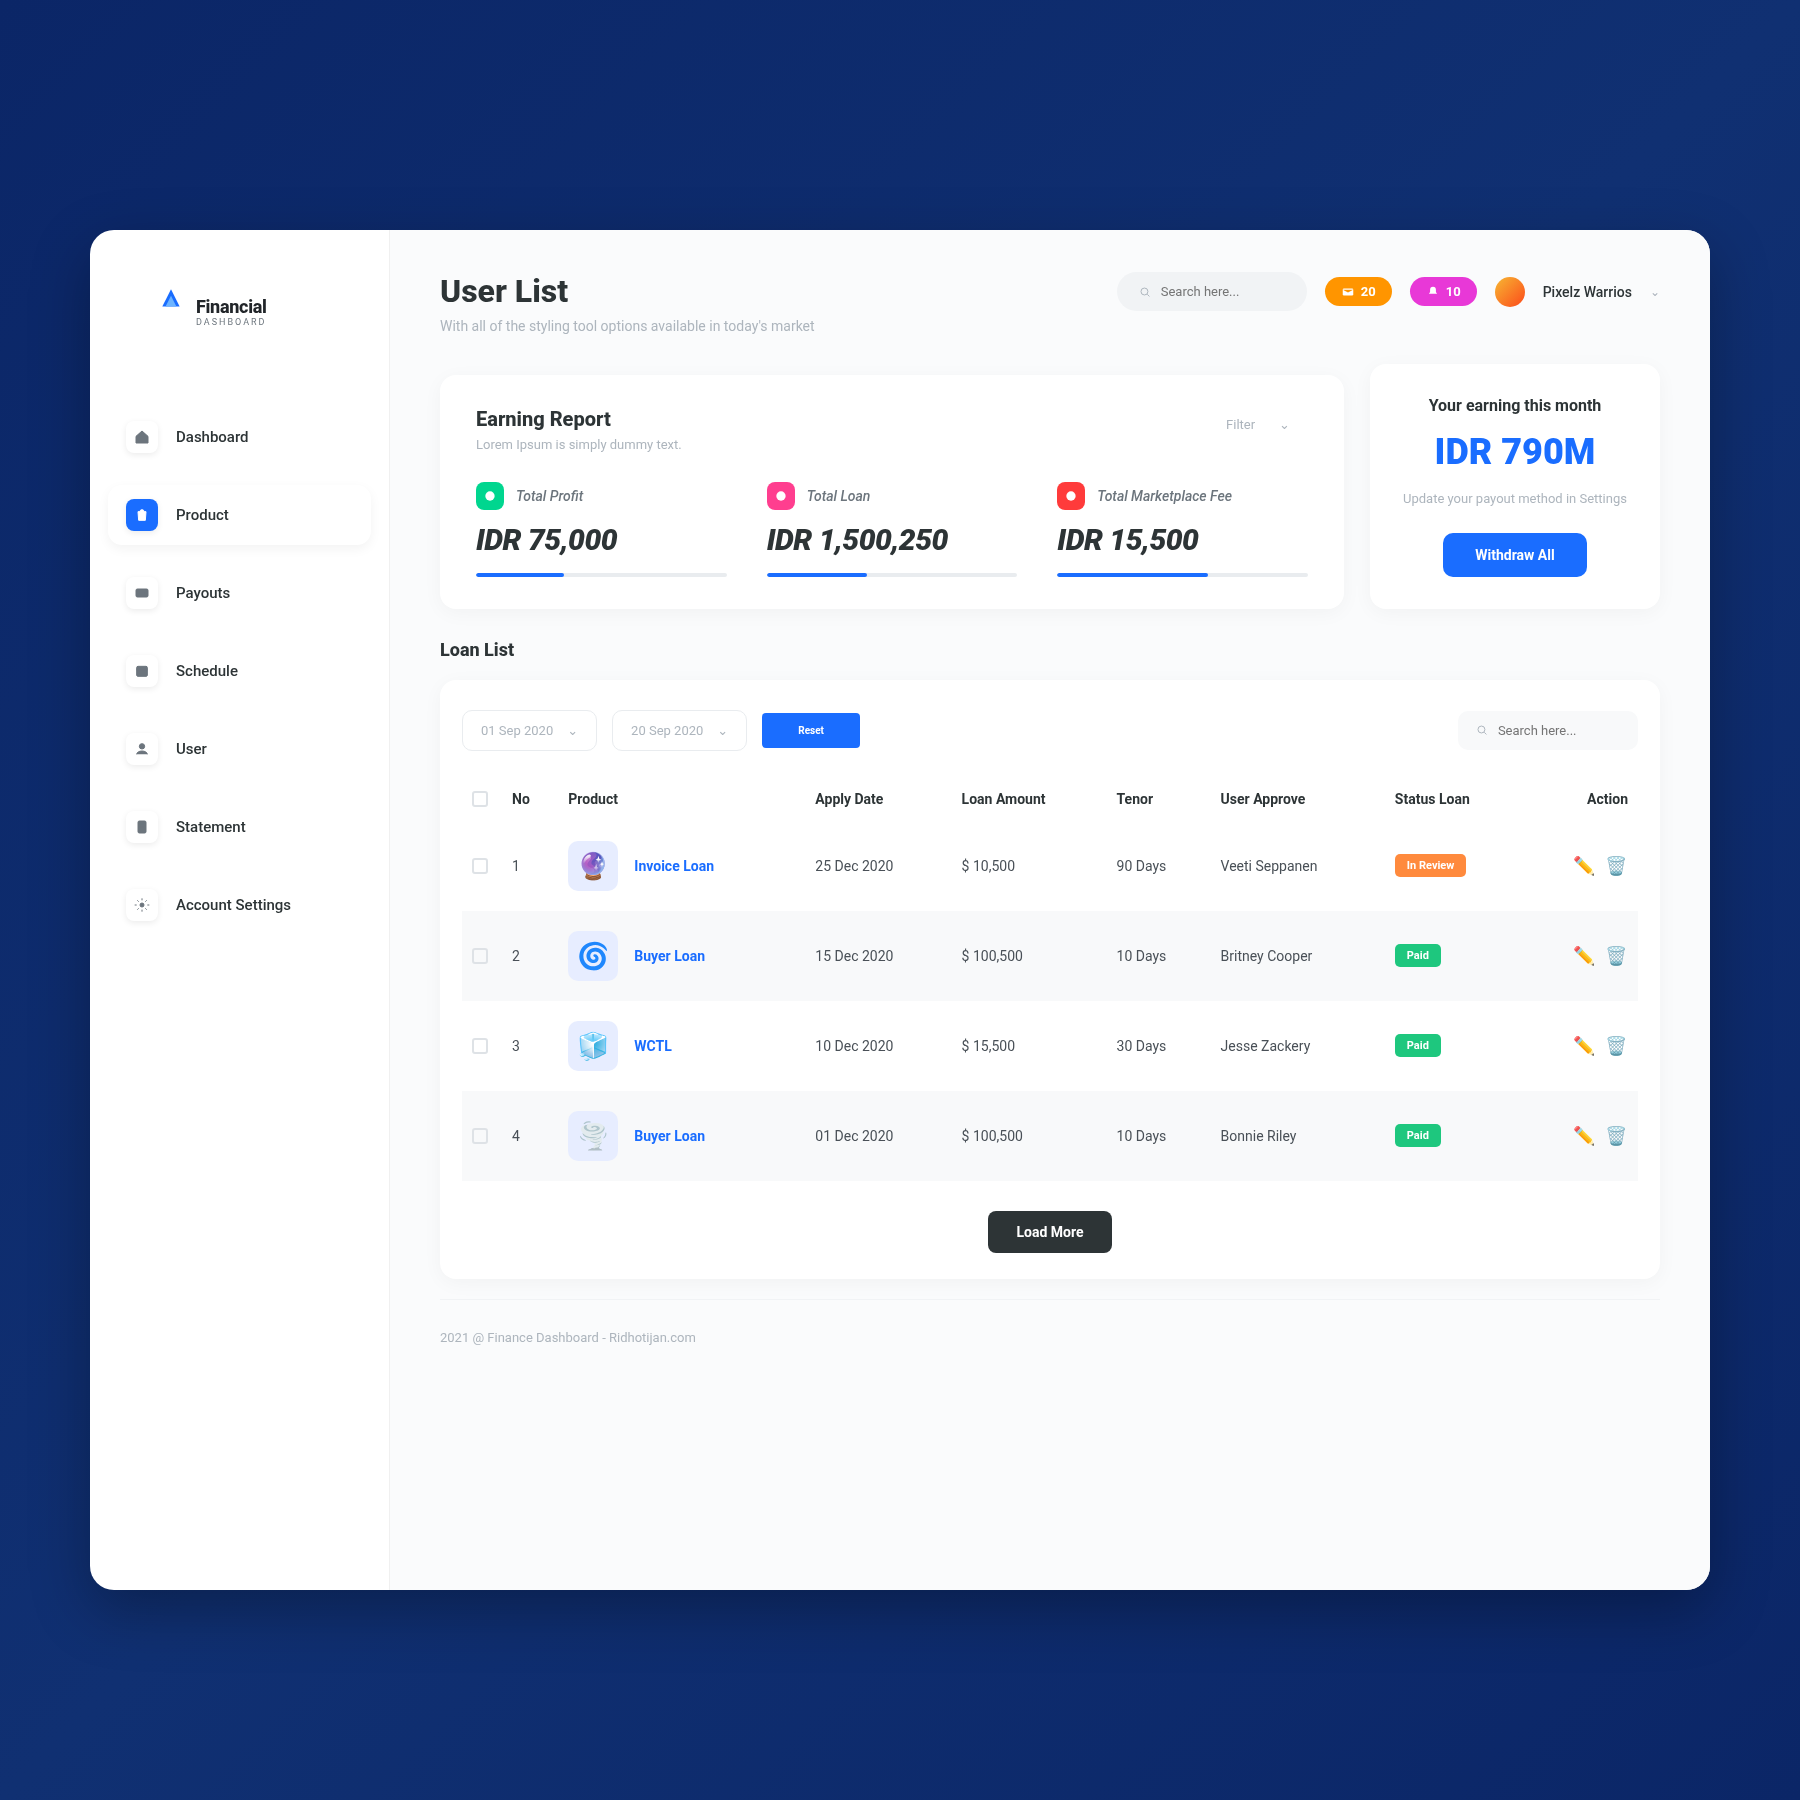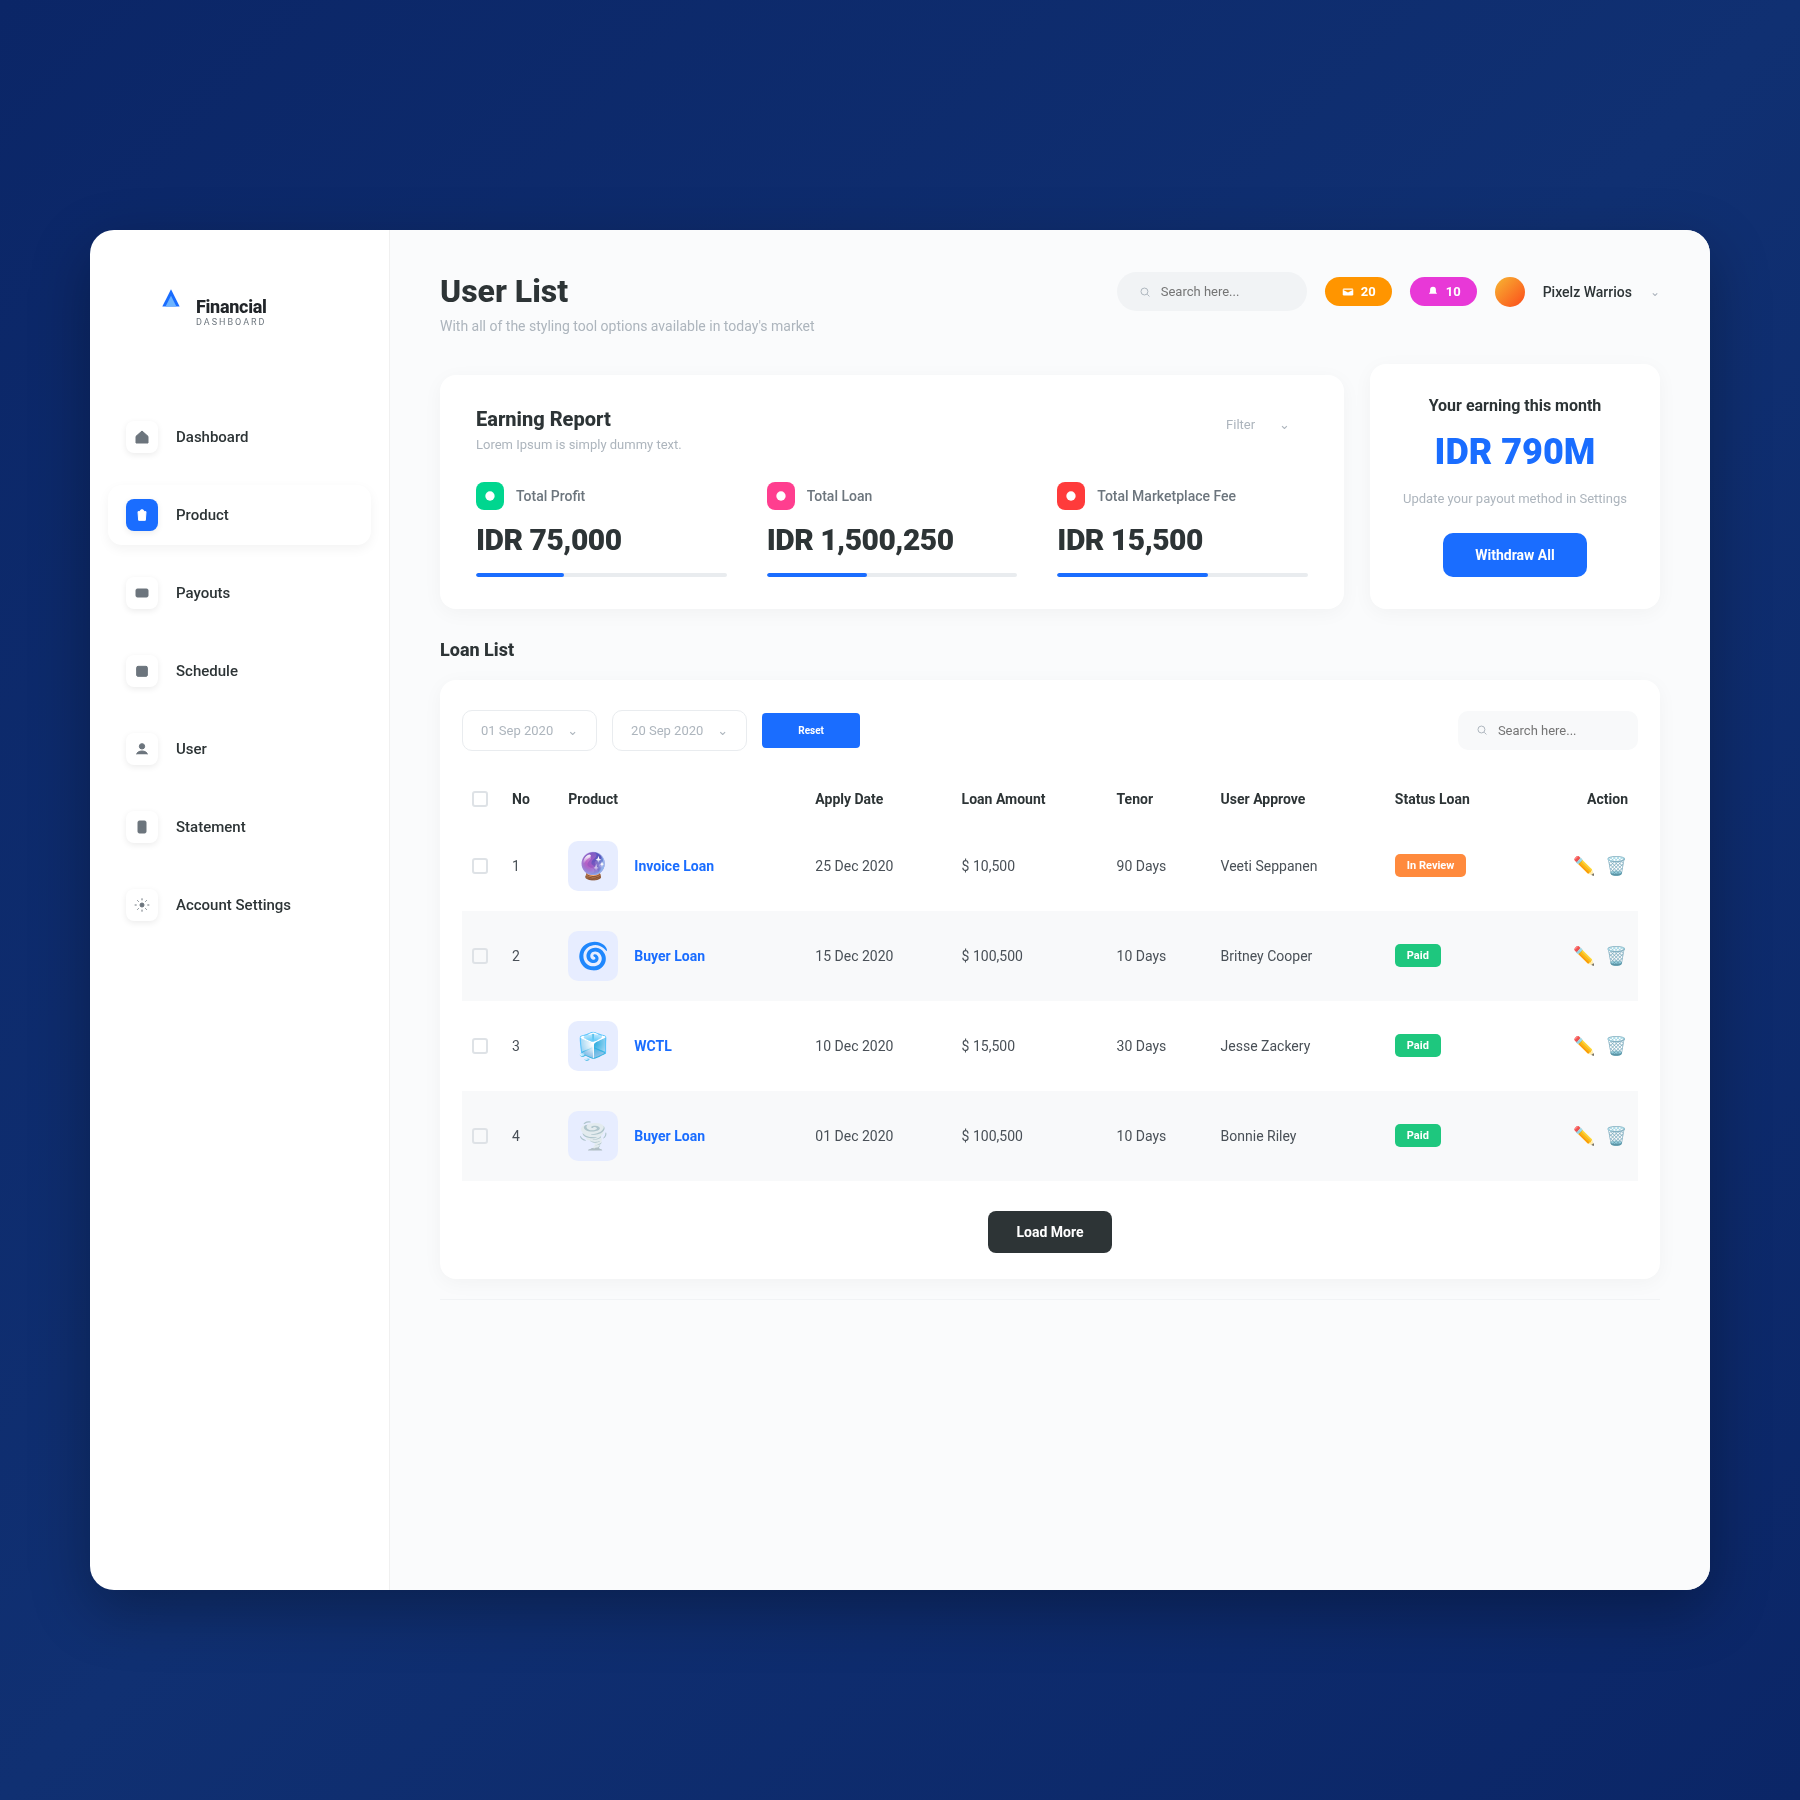--- a/index.html
+++ b/index.html
@@ -29,21 +29,21 @@
 .avatar { width: 30px; height: 30px; border-radius: 50%; background: linear-gradient(135deg,#f7b733,#fc4a1a); }
 .user-name { font-size: 14px; color: #2d3436; font-weight: 500; }
 .chev { color: #adb5bd; font-size: 12px; }
 .cards-row { display: flex; gap: 26px; margin-bottom: 30px; align-items: flex-end; }
 .card { background: #fff; border-radius: 16px; padding: 32px 36px; box-shadow: 0 4px 20px rgba(0,0,0,0.04); }
 .earning-card { flex: 1; }
 .earning-head { display: flex; justify-content: space-between; align-items: flex-start; margin-bottom: 30px; }
 .earning-title { font-size: 20px; font-weight: 800; color: #2d3436; }
 .earning-sub { font-size: 13px; color: #adb5bd; margin-top: 6px; }
 .filter-btn { display: flex; align-items: center; gap: 24px; padding: 10px 18px; border-radius: 8px; font-size: 13px; color: #adb5bd; cursor: pointer; }
-.metrics { display: flex; gap: 40px; }
+.metrics { display: flex; gap: 40px; font-style: italic; }
 .metric { flex: 1; }
 .metric-head { display: flex; align-items: center; gap: 12px; margin-bottom: 12px; }
 .metric-icon { width: 28px; height: 28px; border-radius: 8px; display: flex; align-items: center; justify-content: center; }
 .metric-icon.green { background: #00d68f; }
 .metric-icon.pink { background: #ff3e8f; }
 .metric-icon.red { background: #ff3b3b; }
 .metric-label { font-size: 14px; color: #6c757d; font-weight: 500; }
 .metric-value { font-size: 30px; font-weight: 900; color: #2d3436; letter-spacing: -0.5px; }
 .progress-track { height: 4px; background: #e9ecef; border-radius: 2px; margin-top: 16px; overflow: hidden; }
 .progress-fill { height: 100%; background: #1a6dff; border-radius: 2px; }
@@ -387,14 +387,15 @@
                   <span class="act-btn" style="color:#ff3b3b">🗑️</span>
                 </div>
               </td>
             </tr>
           </tbody>
       </table>
       <button class="load-more">Load More</button>
     </div>
 
     <div class="sep"></div>
+    <div class="footer">2021 @ Finance Dashboard - Ridhotijan.com</div>
   </main>
 </div>
 
 </body></html>

